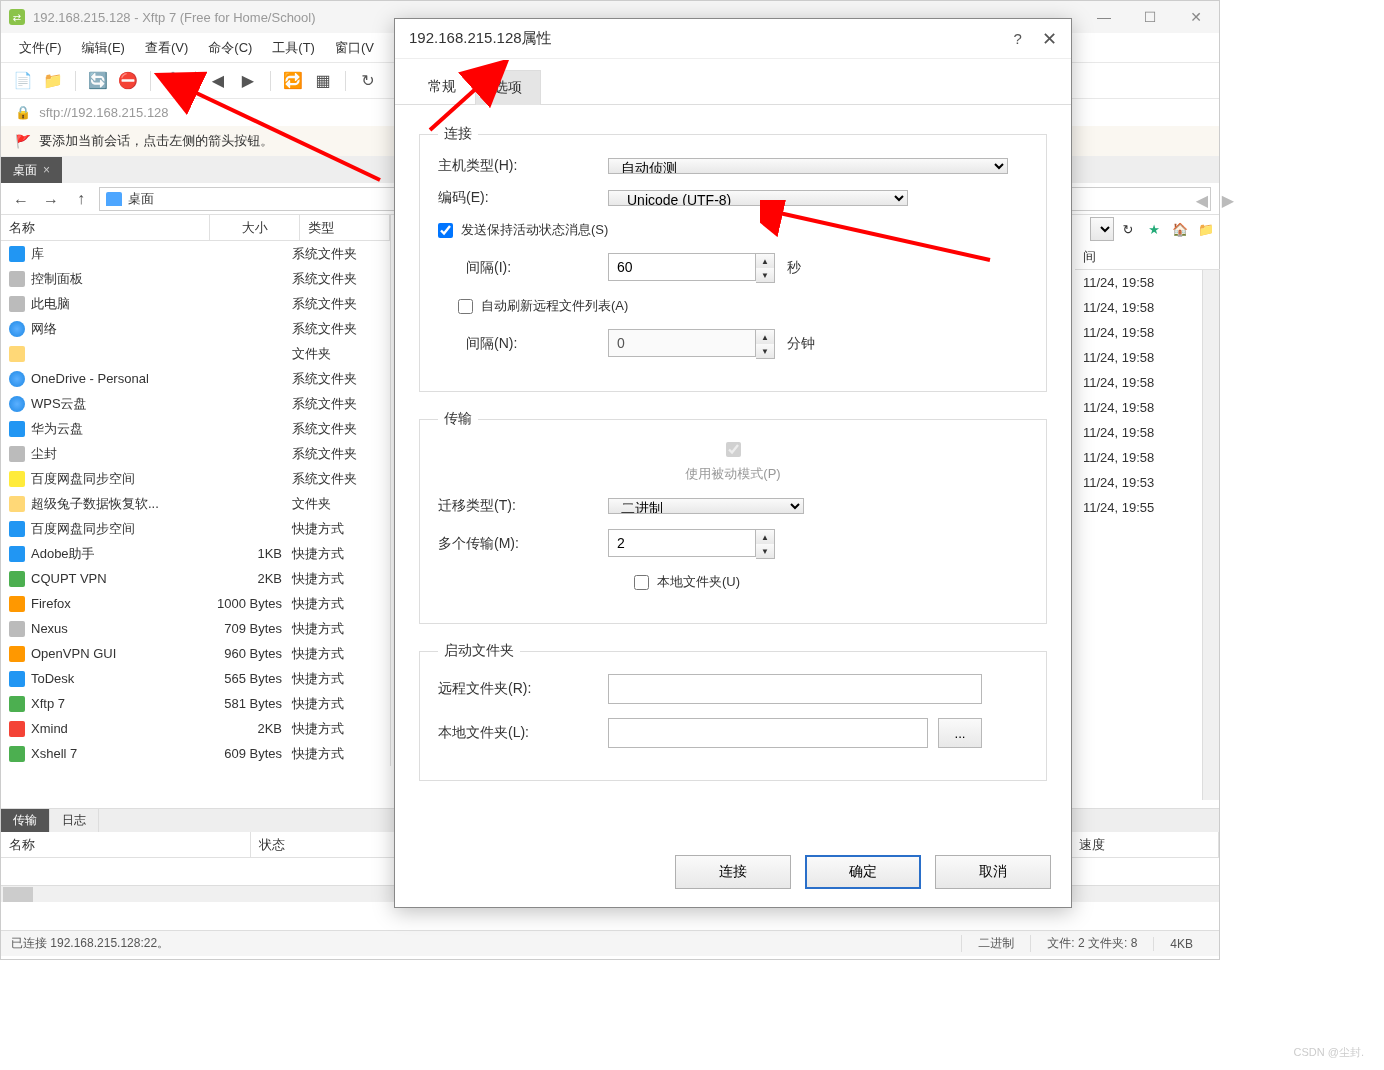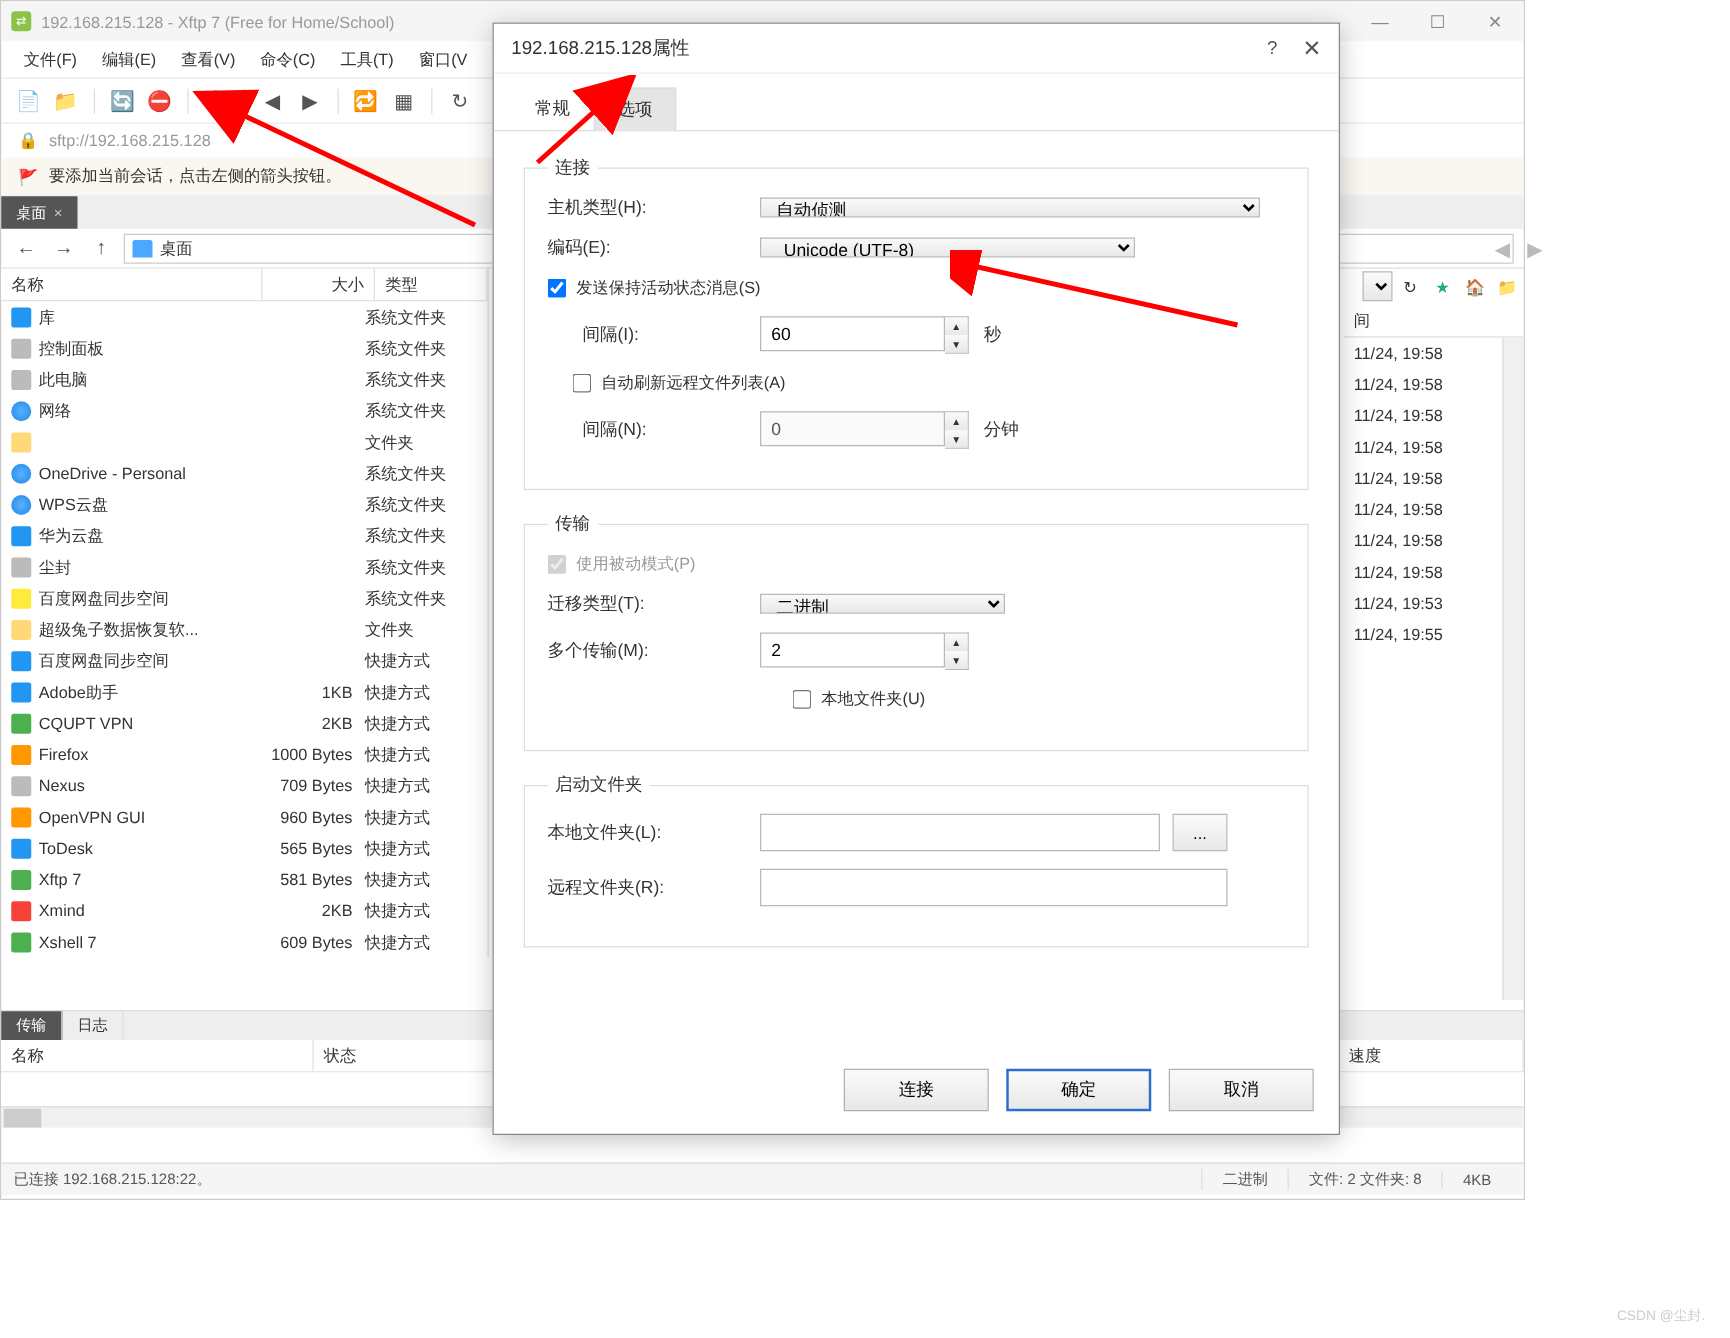--- a/index.html
+++ b/index.html
@@ -83,21 +83,21 @@
 select.mid { width: 300px; padding-left: 14px; }
 select.narrow { width: 196px; }
 .spinner { display: inline-flex; }
 .spinner input { width: 148px; height: 28px; border: 1px solid #b8b8b8; padding: 0 8px; font-size: 14px; }
 .spinner .btns { display: flex; flex-direction: column; border: 1px solid #b8b8b8; border-left: none; }
 .spinner .btns span { height: 14px; width: 18px; display: flex; align-items: center; justify-content: center; font-size: 8px; background: linear-gradient(#fafafa,#e8e8e8); }
 .unit { margin-left: 12px; font-size: 14px; }
 .check-row { display: flex; align-items: center; margin-bottom: 14px; gap: 8px; }
 .check-row input[type=checkbox] { width: 15px; height: 15px; }
 .check-row.indent { padding-left: 20px; }
-.check-row.disabled { color: #999; }
+.check-row.disabled { color: #999; flex-direction: column; }
 input[type=text].pathbox { width: 320px; height: 30px; border: 1px solid #b8b8b8; padding: 0 8px; }
 .browse-btn { width: 44px; height: 30px; margin-left: 10px; background: linear-gradient(#fafafa,#e8e8e8); border: 1px solid #b8b8b8; }
 
 .dlg-buttons { position: absolute; bottom: 18px; right: 20px; display: flex; gap: 14px; }
 .dlg-btn { width: 116px; height: 34px; border: 1px solid #b0b0b0; background: linear-gradient(#fafafa,#e8e8e8); font-size: 14px; }
 .dlg-btn.primary { border: 2px solid #2a6fc9; }
 
 
 .arrow { position: absolute; pointer-events: none; z-index: 200; }
 
@@ -183,21 +183,21 @@
     <div class="path-combo">
       <div class="folder-icon-sm"></div>
       <span>桌面</span>
     </div>
   </div>
 
   <div class="file-area">
     <div class="left-panel">
       <div class="file-header">
         <div class="fh-col" style="width:210px">名称</div>
-        <div class="fh-col" style="width:90px;text-align:right">大小</div>
+        <div class="fh-col" style="width:90px;text-align:center">大小</div>
         <div class="fh-col" style="width:90px">类型</div>
       </div>
       <div class="file-list">
           <div class="file-row">
             <span class="fr-icon ico blue"></span>
   <span class="fr-name">库</span>
   <span class="fr-size"></span>
   <span class="fr-type">系统文件夹</span>
           </div>
           <div class="file-row">
@@ -459,27 +459,27 @@
       </div>
       <div class="check-row" style="padding-left:196px">
         <input type="checkbox" style="">
         <span>本地文件夹(U)</span>
       </div>
     </fieldset>
 
     <fieldset>
       <legend>启动文件夹</legend>
       <div class="form-row">
+        <div class="form-label">远程文件夹(R):</div>
+        <input type="text" class="pathbox" style="width: 374px;">
+      </div>
+      <div class="form-row">
         <div class="form-label">本地文件夹(L):</div>
         <input type="text" class="pathbox" style="">
         <button class="browse-btn">...</button>
-      </div>
-      <div class="form-row">
-        <div class="form-label">远程文件夹(R):</div>
-        <input type="text" class="pathbox" style="width: 374px;">
       </div>
     </fieldset>
   </div>
   <div class="dlg-buttons">
     <button class="dlg-btn">连接</button>
     <button class="dlg-btn primary">确定</button>
     <button class="dlg-btn">取消</button>
   </div>
 </div>
 

